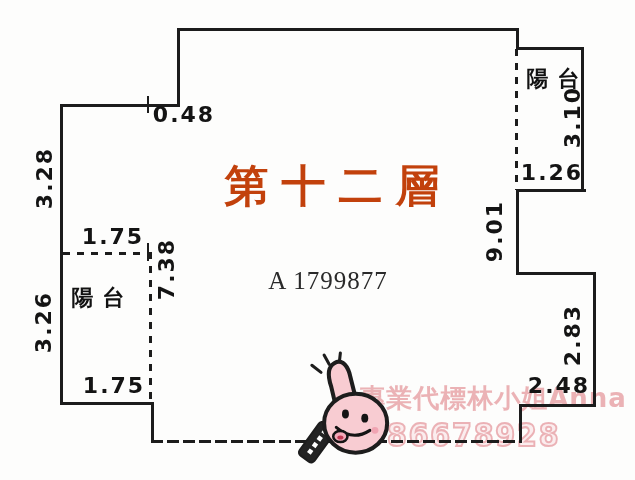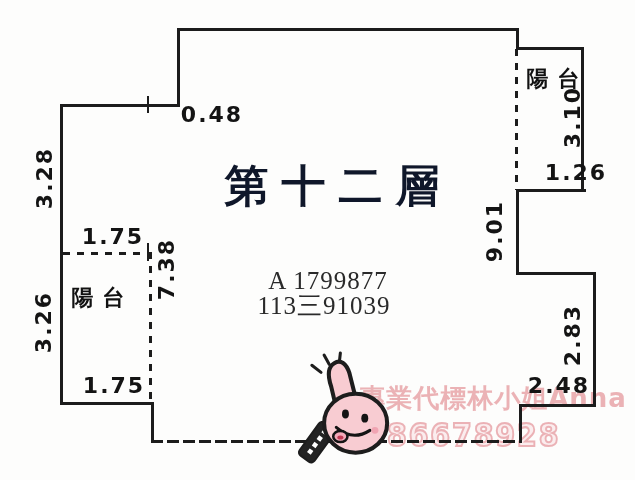--- a/index.html
+++ b/index.html
@@ -16,21 +16,21 @@
   .scan-h{position:absolute;height:3px;z-index:2;
     background:repeating-linear-gradient(to right,#1c1c1c 0 12px,transparent 12px 16px);}
   .tick{position:absolute;width:2px;background:#1c1c1c;z-index:2;}
   
   .dim{position:absolute;transform:translate(-50%,-50%);font-weight:bold;
     font-size:22px;letter-spacing:2px;color:#141414;white-space:nowrap;z-index:3;}
   .dim.v{transform:translate(-50%,-50%) rotate(-90deg);}
   .balcony{position:absolute;transform:translate(-50%,-50%);font-weight:bold;
     font-size:22px;letter-spacing:9px;color:#111;white-space:nowrap;z-index:3;padding-left:9px;}
   .title{position:absolute;transform:translate(-50%,-50%);font-weight:bold;
-    font-size:44px;letter-spacing:13px;color:#0f172a;white-space:nowrap;z-index:3;padding-left:13px;}
+    font-size:44px;letter-spacing:13px;color:#c2410c;white-space:nowrap;z-index:3;padding-left:13px;}
   .case{position:absolute;transform:translate(-50%,-50%);
     font-family:"Liberation Serif","DejaVu Serif",serif;font-size:25px;
     letter-spacing:1px;color:#2a2a2a;white-space:nowrap;z-index:3;}
   
   .wm1{position:absolute;transform:translate(-50%,-50%);font-weight:bold;
     font-size:26px;letter-spacing:1px;color:rgba(231,164,168,0.85);
     white-space:nowrap;z-index:1;}
   .wm2{position:absolute;transform:translate(-50%,-50%) scale(0.92,1.05);font-weight:bold;
     font-size:31px;letter-spacing:2px;color:rgba(250,226,228,0.6);
     -webkit-text-stroke:2px rgba(233,170,174,0.9);white-space:nowrap;z-index:1;}
@@ -63,34 +63,33 @@
 
   <div class="dash-h" style="left:63px;top:252px;width:88px;"></div>
   <div class="dash-v" style="left:149px;top:252px;height:152px;"></div>
   <div class="dash-v" style="left:515px;top:49px;height:141px;"></div>
 
   <div class="tick" style="left:147px;top:96px;height:17px;"></div>
   <div class="tick" style="left:147px;top:243px;height:18px;"></div>
 
   <div class="title" style="left:332px;top:186px;">第十二層</div>
   <div class="case" style="left:328px;top:281px;">A 1799877</div>
-  <div class="case" style="left:324px;top:305px;">113三91039</div>
 
   <div class="balcony" style="left:98px;top:298px;">陽台</div>
   <div class="balcony" style="left:553px;top:79px;">陽台</div>
 
-  <div class="dim" style="left:184px;top:114px;margin-left:28px;">0.48</div>
+  <div class="dim" style="left:184px;top:114px;">0.48</div>
   <div class="dim v" style="left:44px;top:178px;">3.28</div>
   <div class="dim" style="left:113px;top:236px;">1.75</div>
   <div class="dim v" style="left:43px;top:322px;">3.26</div>
   <div class="dim" style="left:114px;top:385px;">1.75</div>
   <div class="dim v" style="left:166px;top:269px;">7.38</div>
   <div class="dim v" style="left:494px;top:231px;">9.01</div>
   <div class="dim v" style="left:572px;top:117px;">3.10</div>
-  <div class="dim" style="left:576px;top:172px;">1.26</div>
+  <div class="dim" style="left:552px;top:172px;">1.26</div>
   <div class="dim v" style="left:572px;top:335px;">2.83</div>
   <div class="dim" style="left:559px;top:385px;">2.48</div>
 
   <svg class="mascot" viewBox="0 0 100 115">
 
     <g stroke="#1d1d1d" stroke-width="3" fill="none" stroke-linecap="round">
       <path d="M31,13 L26,4"></path>
       <path d="M41,11 L42,2"></path>
       <path d="M23,21 L14,14"></path>
     </g>

